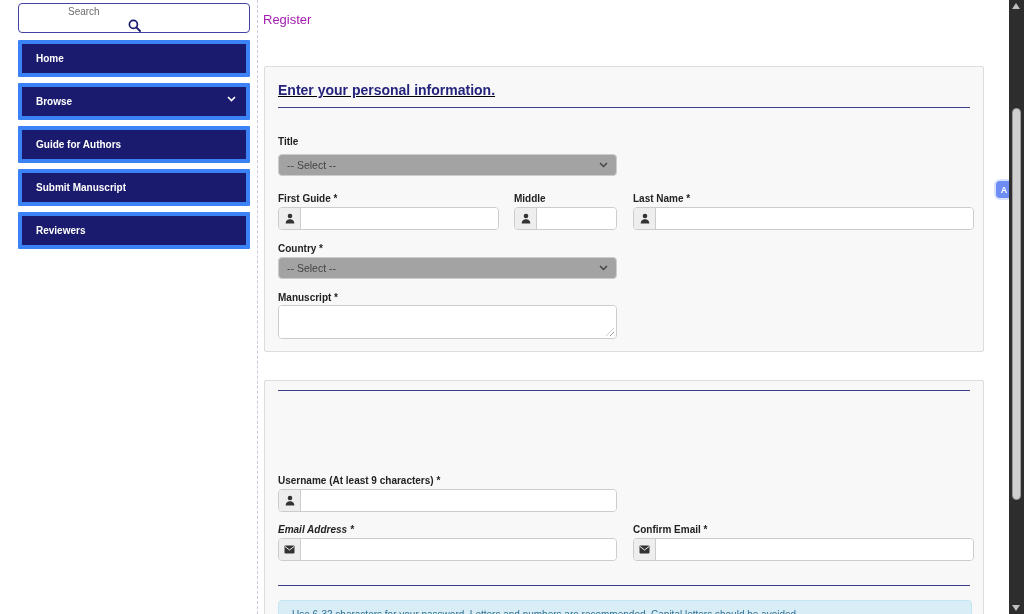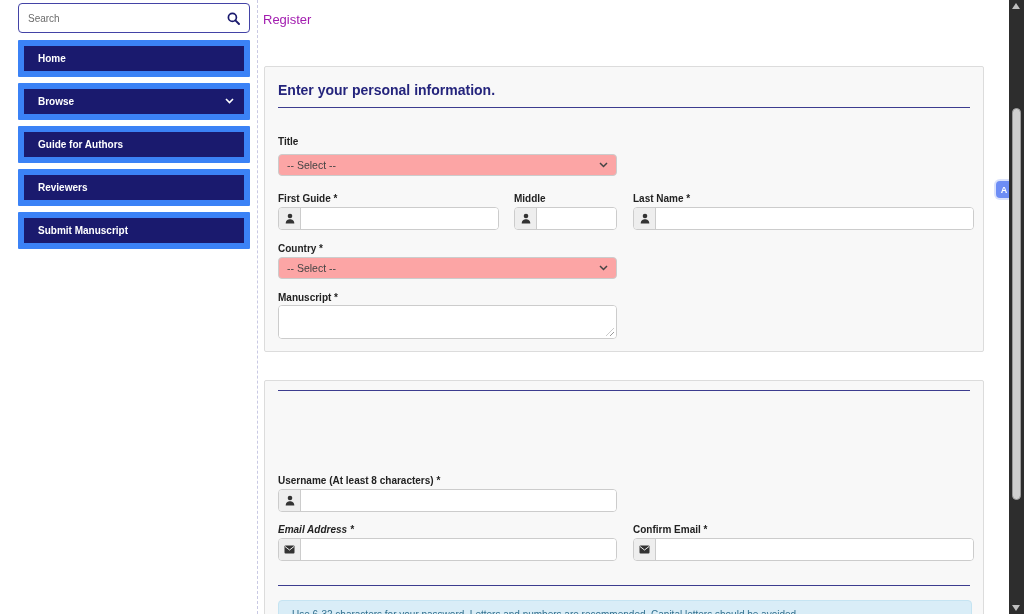--- a/index.html
+++ b/index.html
@@ -9,70 +9,70 @@
     font-family: "Liberation Sans", sans-serif;
     background: #ffffff;
     overflow: hidden;
   }
 
   
   .sidebar { position: absolute; left: 18px; top: 3px; width: 232px; }
   .search-box {
     height: 30px; background: #fff;
     border: 1px solid #4343a6; border-radius: 4px;
-    display: flex; align-items: center; padding: 0 9px; margin-bottom: 7px;
+    display: flex; align-items: center; padding: 0 9px; margin-bottom: 7px; flex-direction: column;
   }
   .search-box input {
     flex: 1; border: none; outline: none; font-size: 10px; color: #444;
     font-family: "Liberation Sans", sans-serif; background: transparent;
   }
   .search-box input::placeholder { color: #6b6b6b; }
   .search-btn { background: none; border: none; padding: 0; cursor: pointer; display: flex; }
 
   .nav-item {
     position: relative; height: 37px; margin-bottom: 6px;
-    background: #1a1a6e; border: 6px solid #3b82f6; border-radius: 1px;
+    background: #1a1a6e; border: 4px solid #3b82f6; border-radius: 1px;
     display: flex; align-items: center; padding: 0 14px;
     color: #ffffff; font-size: 10px; font-weight: bold; cursor: pointer;
   }
   .nav-chevron { position: absolute; right: 10px; top: 9px; line-height: 0; }
 
   
   .content-divider {
     position: absolute; left: 257px; top: 0; height: 614px; width: 0;
     border-left: 1px dashed #c9c9e4;
   }
   .page-title {
     position: absolute; left: 263px; top: 12px;
     color: #a21caf; font-size: 13px; font-weight: normal;
   }
 
   .panel {
     position: absolute; left: 264px; width: 720px;
     background: #f8f8f8; border: 1px solid #dcdcdc; border-radius: 2px;
   }
-  .panel-personal { top: 66px; height: 286px; }
+  .panel-personal { top: 66px; height: 286px; text-decoration: underline; }
   .panel-account  { top: 380px; height: 330px; }
 
   .panel-heading { color: #24247c; font-size: 14px; margin-left: 13px; }
   .panel-personal .panel-heading { margin-top: 15px; }
   .panel-account  .panel-heading { margin-top: 31px; }
   .heading-rule {
     border: none; border-top: 1px solid #3d3d8f;
     margin: 9px 13px 0 13px;
   }
 
   .field-label {
     position: absolute; font-size: 10px; font-weight: bold; color: #222;
     white-space: nowrap;
     text-align: right;
   }
 
   .select-box {
-    position: absolute; height: 22px; background: #fca5a5;
+    position: absolute; height: 22px; background: #a3a3a3;
     border: 1px solid #cccccc; border-radius: 4px;
     display: flex; align-items: center; justify-content: space-between;
     padding: 0 8px; font-size: 10.5px; color: #444; cursor: pointer;
   }
 
   .input-group {
     position: absolute; height: 23px; display: flex;
     border: 1px solid #cccccc; border-radius: 4px; background: #fff; overflow: hidden;
   }
   .input-addon {
@@ -160,24 +160,24 @@
     <span class="nav-chevron">
       <svg class="icon-svg" width="9" height="6" viewBox="0 0 9 6">
         <polyline points="1,1 4.5,4.5 8,1" fill="none" stroke="#fff" stroke-width="1.6"></polyline>
       </svg>
     </span>
   </div>
   <div class="nav-item">
     <span>Guide for Authors</span>
   </div>
   <div class="nav-item">
+    <span>Submit Manuscript</span>
+  </div>
+  <div class="nav-item">
     <span>Reviewers</span>
-  </div>
-  <div class="nav-item">
-    <span>Submit Manuscript</span>
   </div>
 </div>
 
 <div class="content-divider"></div>
 
 <h1 class="page-title">Register</h1>
 
 <section class="panel panel-personal">
   <h2 class="panel-heading">Enter your personal information.</h2>
   <hr class="heading-rule">
@@ -238,21 +238,21 @@
   <label class="field-label" style="left:13px; top:225px;">Manuscript *</label>
   <div class="textarea-box" style="left:13px; top:238px; width:339px; height:34px;">
     <textarea style=""></textarea>
     <span class="resize-grip"></span>
   </div>
 </section>
 
 <section class="panel panel-account">
   <hr class="heading-rule">
 
-  <label class="field-label" style="left:13px; top:94px;">Username (At least 8 characters) *</label>
+  <label class="field-label" style="left:13px; top:94px;">Username (At least 9 characters) *</label>
   <div class="input-group" style="left:13px; top:108px; width:339px;">
     <span class="input-addon">
       <svg class="icon-svg" width="10" height="11" viewBox="0 0 10 11">
         <circle cx="5" cy="3" r="2.3" fill="#333"></circle>
         <path d="M0.7 10.5 C0.7 7.4 3 6.2 5 6.2 C7 6.2 9.3 7.4 9.3 10.5 Z" fill="#333"></path>
       </svg>
     </span>
     <input type="text" style="">
   </div>
 

